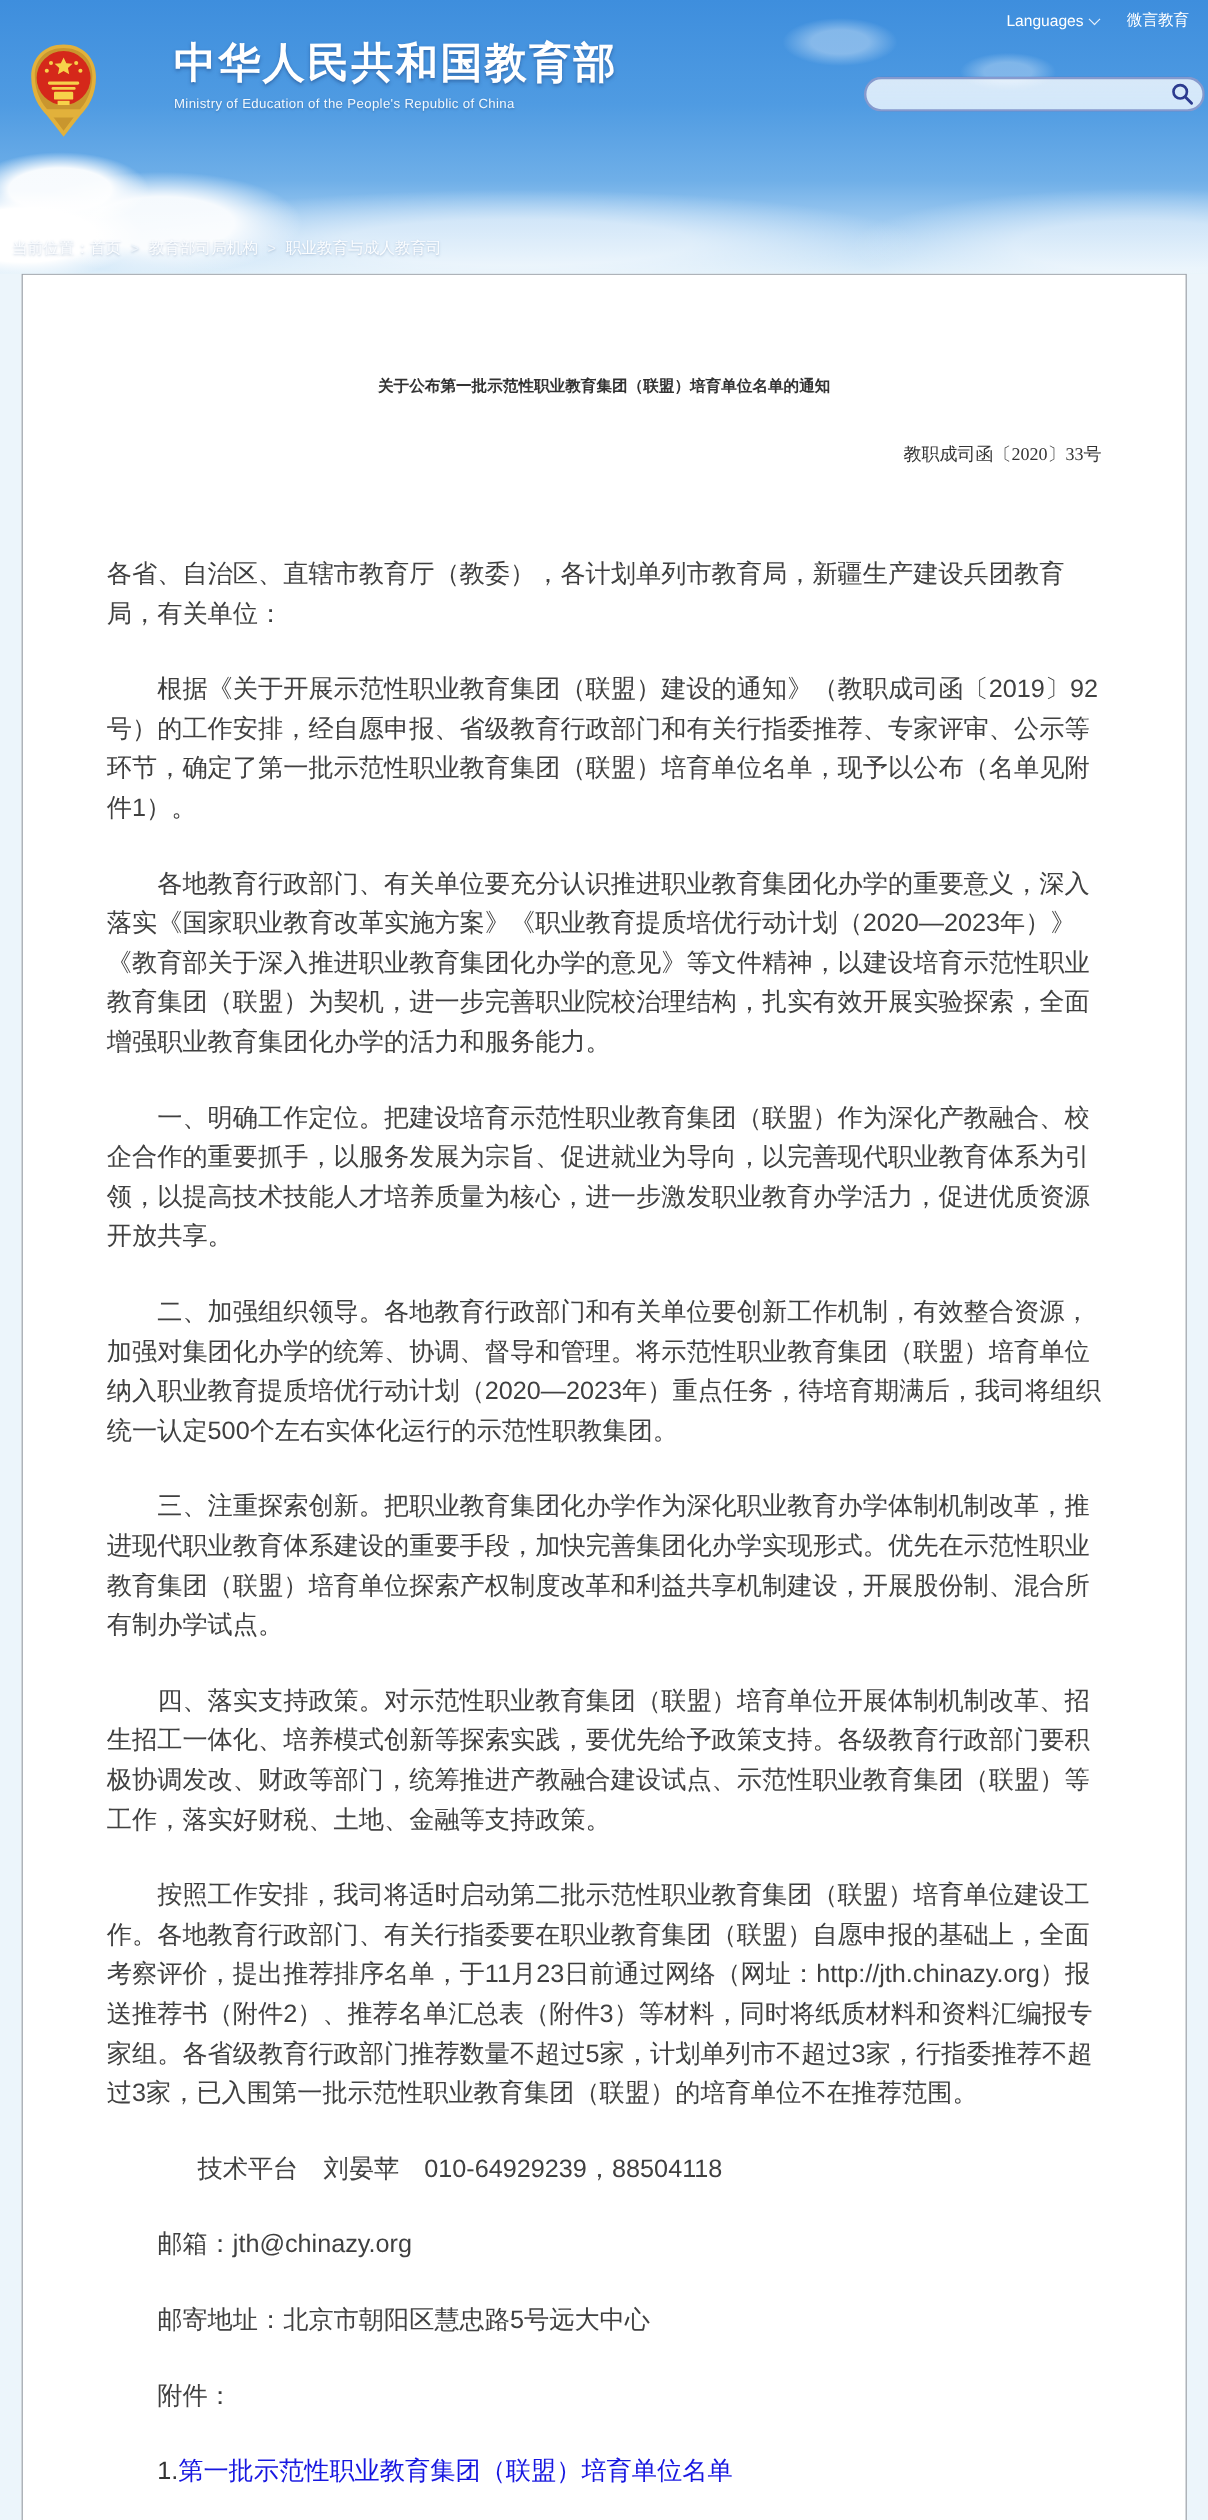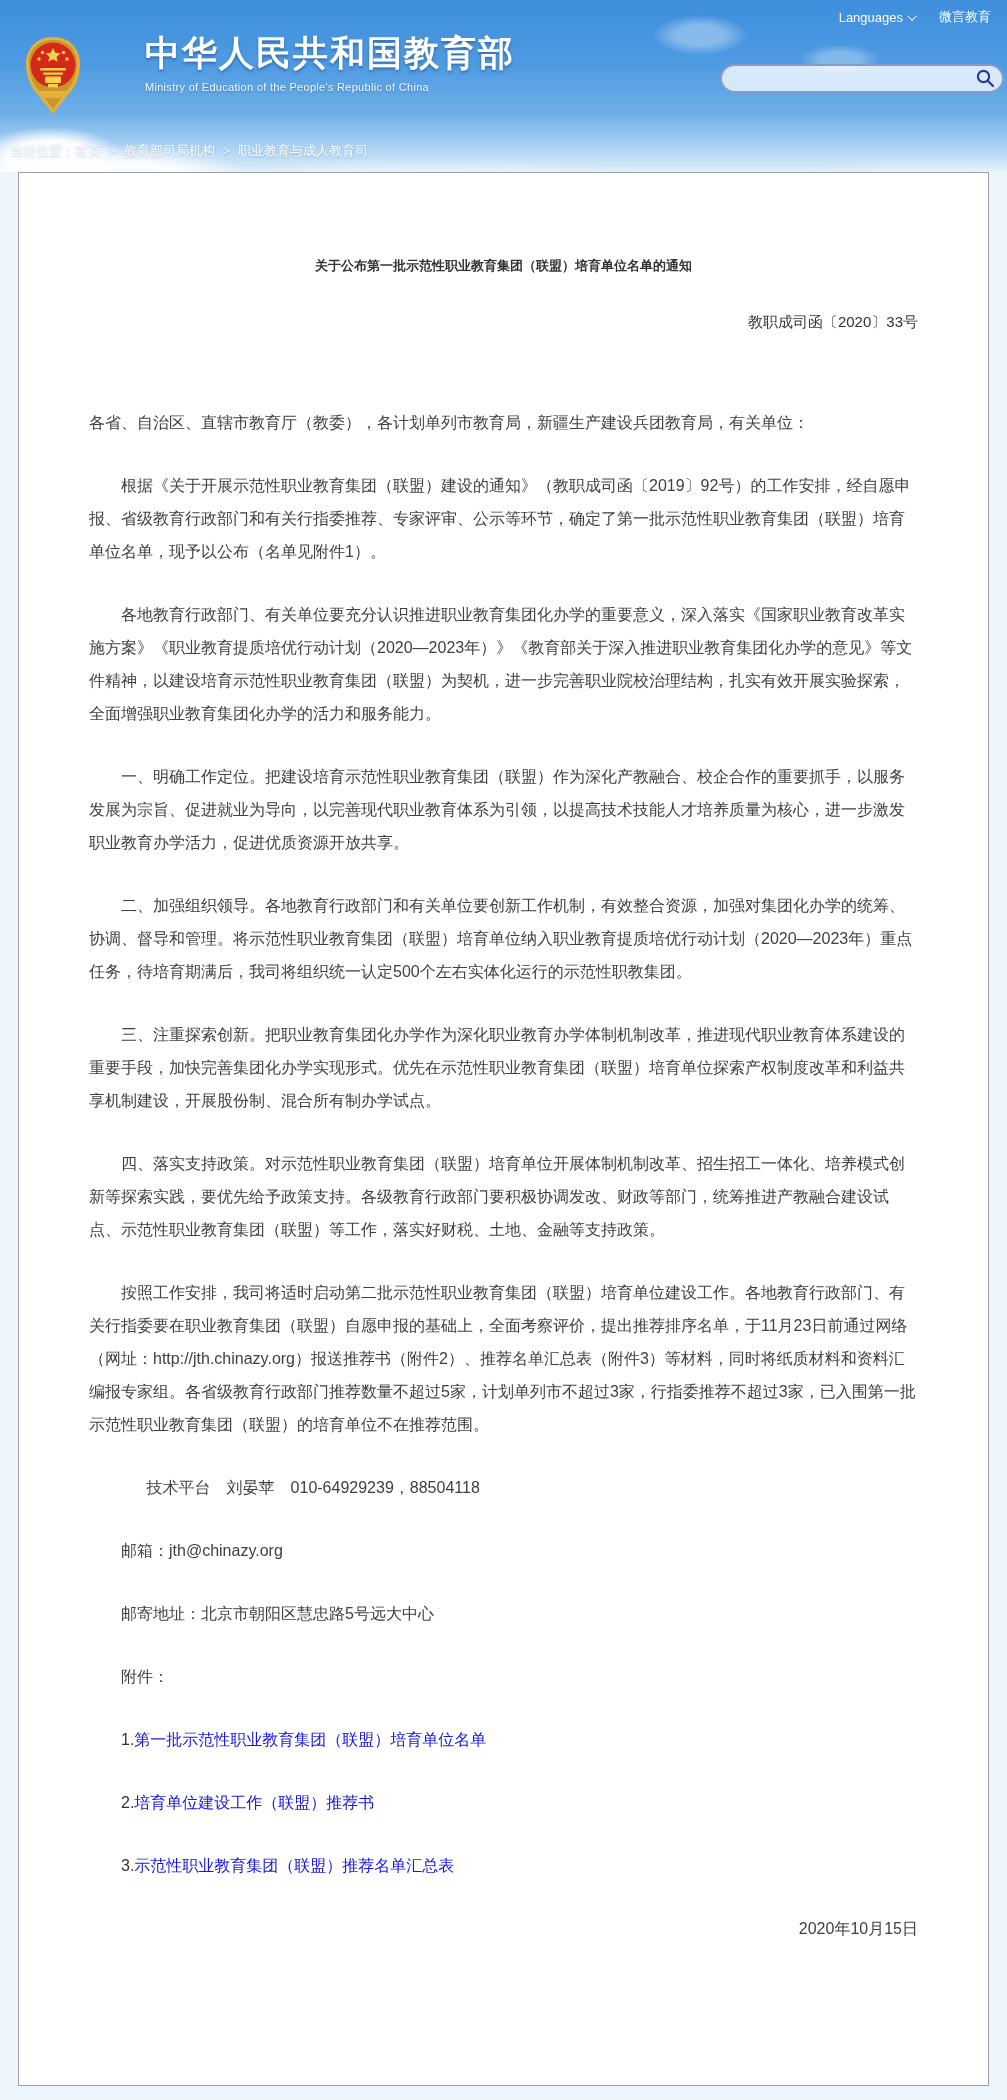--- a/index.html
+++ b/index.html
@@ -5,21 +5,21 @@
   * { margin:0; padding:0; box-sizing:border-box; }
   html,body { width:1007px; }
   body {
     height:2100px; overflow:hidden;
     background:#ecf5fb;
     font-family:"Liberation Sans","DejaVu Sans",sans-serif;
   }
 
   
   .header-sky {
-    position:relative; height:172px;
+    position:relative; height:228px;
     background:
       radial-gradient(95px 40px at 50px 158px, rgba(255,255,255,.95) 0 45%, rgba(255,255,255,0) 78%),
       radial-gradient(150px 55px at 135px 186px, rgba(255,255,255,.92) 0 40%, rgba(255,255,255,0) 78%),
       radial-gradient(120px 45px at 20px 196px, #ffffff 0 50%, rgba(255,255,255,0) 82%),
       radial-gradient(420px 55px at 430px 202px, rgba(255,255,255,.55) 0 35%, rgba(255,255,255,0) 80%),
       radial-gradient(300px 60px at 950px 205px, rgba(255,255,255,.5) 0 35%, rgba(255,255,255,0) 80%),
       radial-gradient(60px 25px at 700px 35px, rgba(255,255,255,.35) 0 40%, rgba(255,255,255,0) 80%),
       radial-gradient(50px 20px at 840px 60px, rgba(255,255,255,.3) 0 40%, rgba(255,255,255,0) 80%),
       linear-gradient(180deg,#3e8edd 0%,#4f9be2 38%,#6fafe8 66%,#a7cff2 84%,#ddeefa 100%);
     padding-left: 24px;
@@ -73,24 +73,24 @@
     margin:0 18px; background:#ffffff;
     border:1px solid #9aa1a8;
     min-height:1914px;
     padding:78px 70px 60px 70px;
   }
   .doc-title {
     text-align:center; font-size:13px; font-weight:bold; color:#333;
     line-height:30px;
   }
   .doc-number {
-    text-align:right; font-size:15px; color:#333; margin-top:32px;
+    text-align:right; font-size:15px; color:#333; margin-top:32px;font-family:Liberation Serif, serif;
   }
   .doc-body p {
-    font-size:16px; color:#404040; line-height:33px;
+    font-size:21px; color:#404040; line-height:33px;
     margin:30px 0; text-indent:2em;
     word-break:break-all;
   }
   .doc-body p.no-indent { text-indent:0; margin-top:74px; }
   .doc-body p.tech-indent { text-indent:3.6em; }
   .attachment-item a { color:#1616e0; text-decoration:none; }
   .attachment-item .att-num { color:#333; }
   .doc-body p.align-right { text-align:right; text-indent:0; }
   .doc-body p.signer-line { margin-top:42px; }
 </style>

